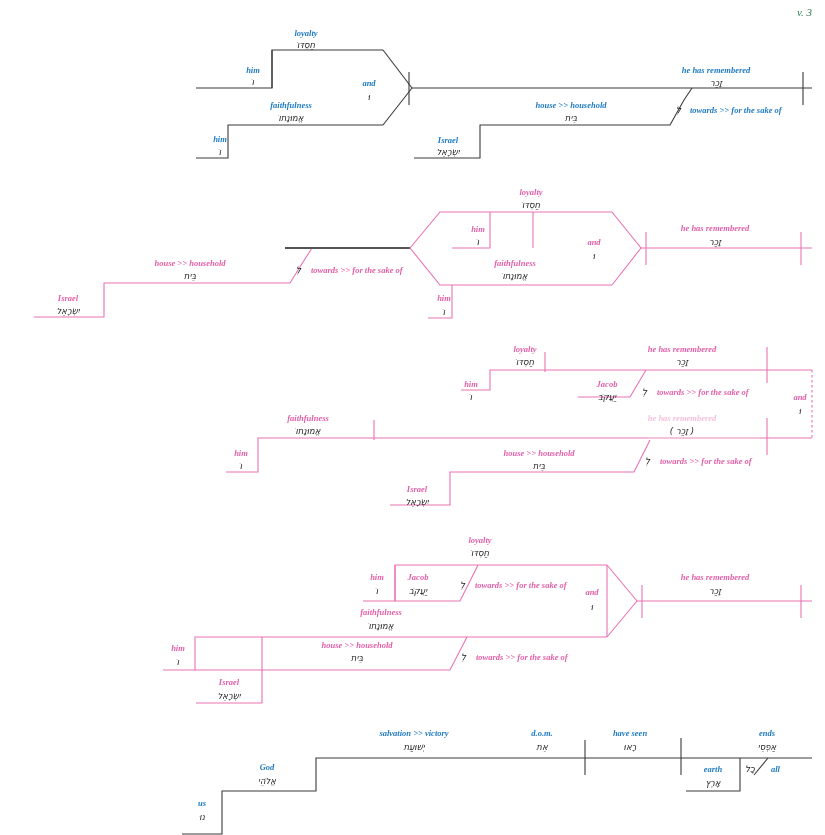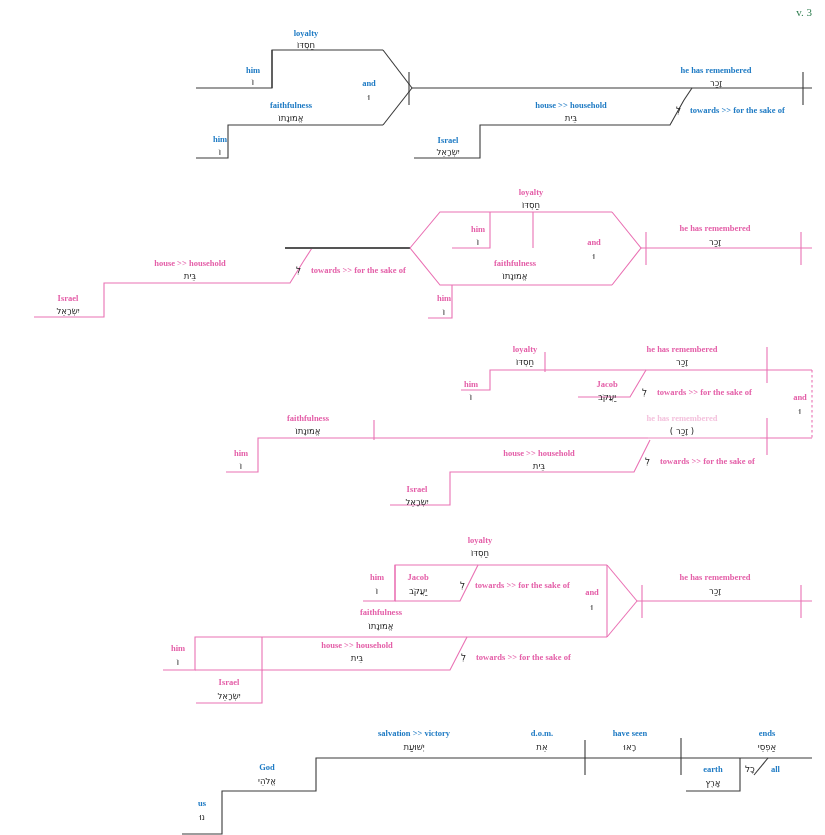--- a/index.html
+++ b/index.html
@@ -1,17 +1,17 @@
 <!DOCTYPE html>
 <html><head>
 <meta charset="utf-8">
 <style>
   html,body{margin:0;padding:0;background:#ffffff;}
   body{width:825px;height:835px;position:relative;font-family:"Liberation Serif",serif;}
-  #stage{position:relative;width:825px;height:835px;overflow:hidden;}
+  #stage{position:relative;width:825px;height:835px;overflow:hidden;font-style:italic;}
   svg{position:absolute;left:0;top:0;width:825px;height:835px;}
   .gloss{font-family:"Liberation Serif",serif;font-weight:bold;font-size:8.5px;text-anchor:middle;}
   .glossL{font-family:"Liberation Serif",serif;font-weight:bold;font-size:8.5px;text-anchor:start;}
   .heb{font-family:"DejaVu Sans",sans-serif;font-size:8.5px;text-anchor:middle;fill:#1a1a1a;}
   .hebL{font-family:"DejaVu Sans",sans-serif;font-size:9px;text-anchor:start;fill:#1a1a1a;}
   .verse{font-family:"Liberation Serif",serif;font-size:11px;fill:#2e7d4f;text-anchor:end;}
   .bl{fill:#1f7bc4;}
   .pk{fill:#e45fa8;}
   .pkf{fill:#f4c2dd;}
   .lineB{stroke:#3a3a3a;stroke-width:1.1;fill:none;}

